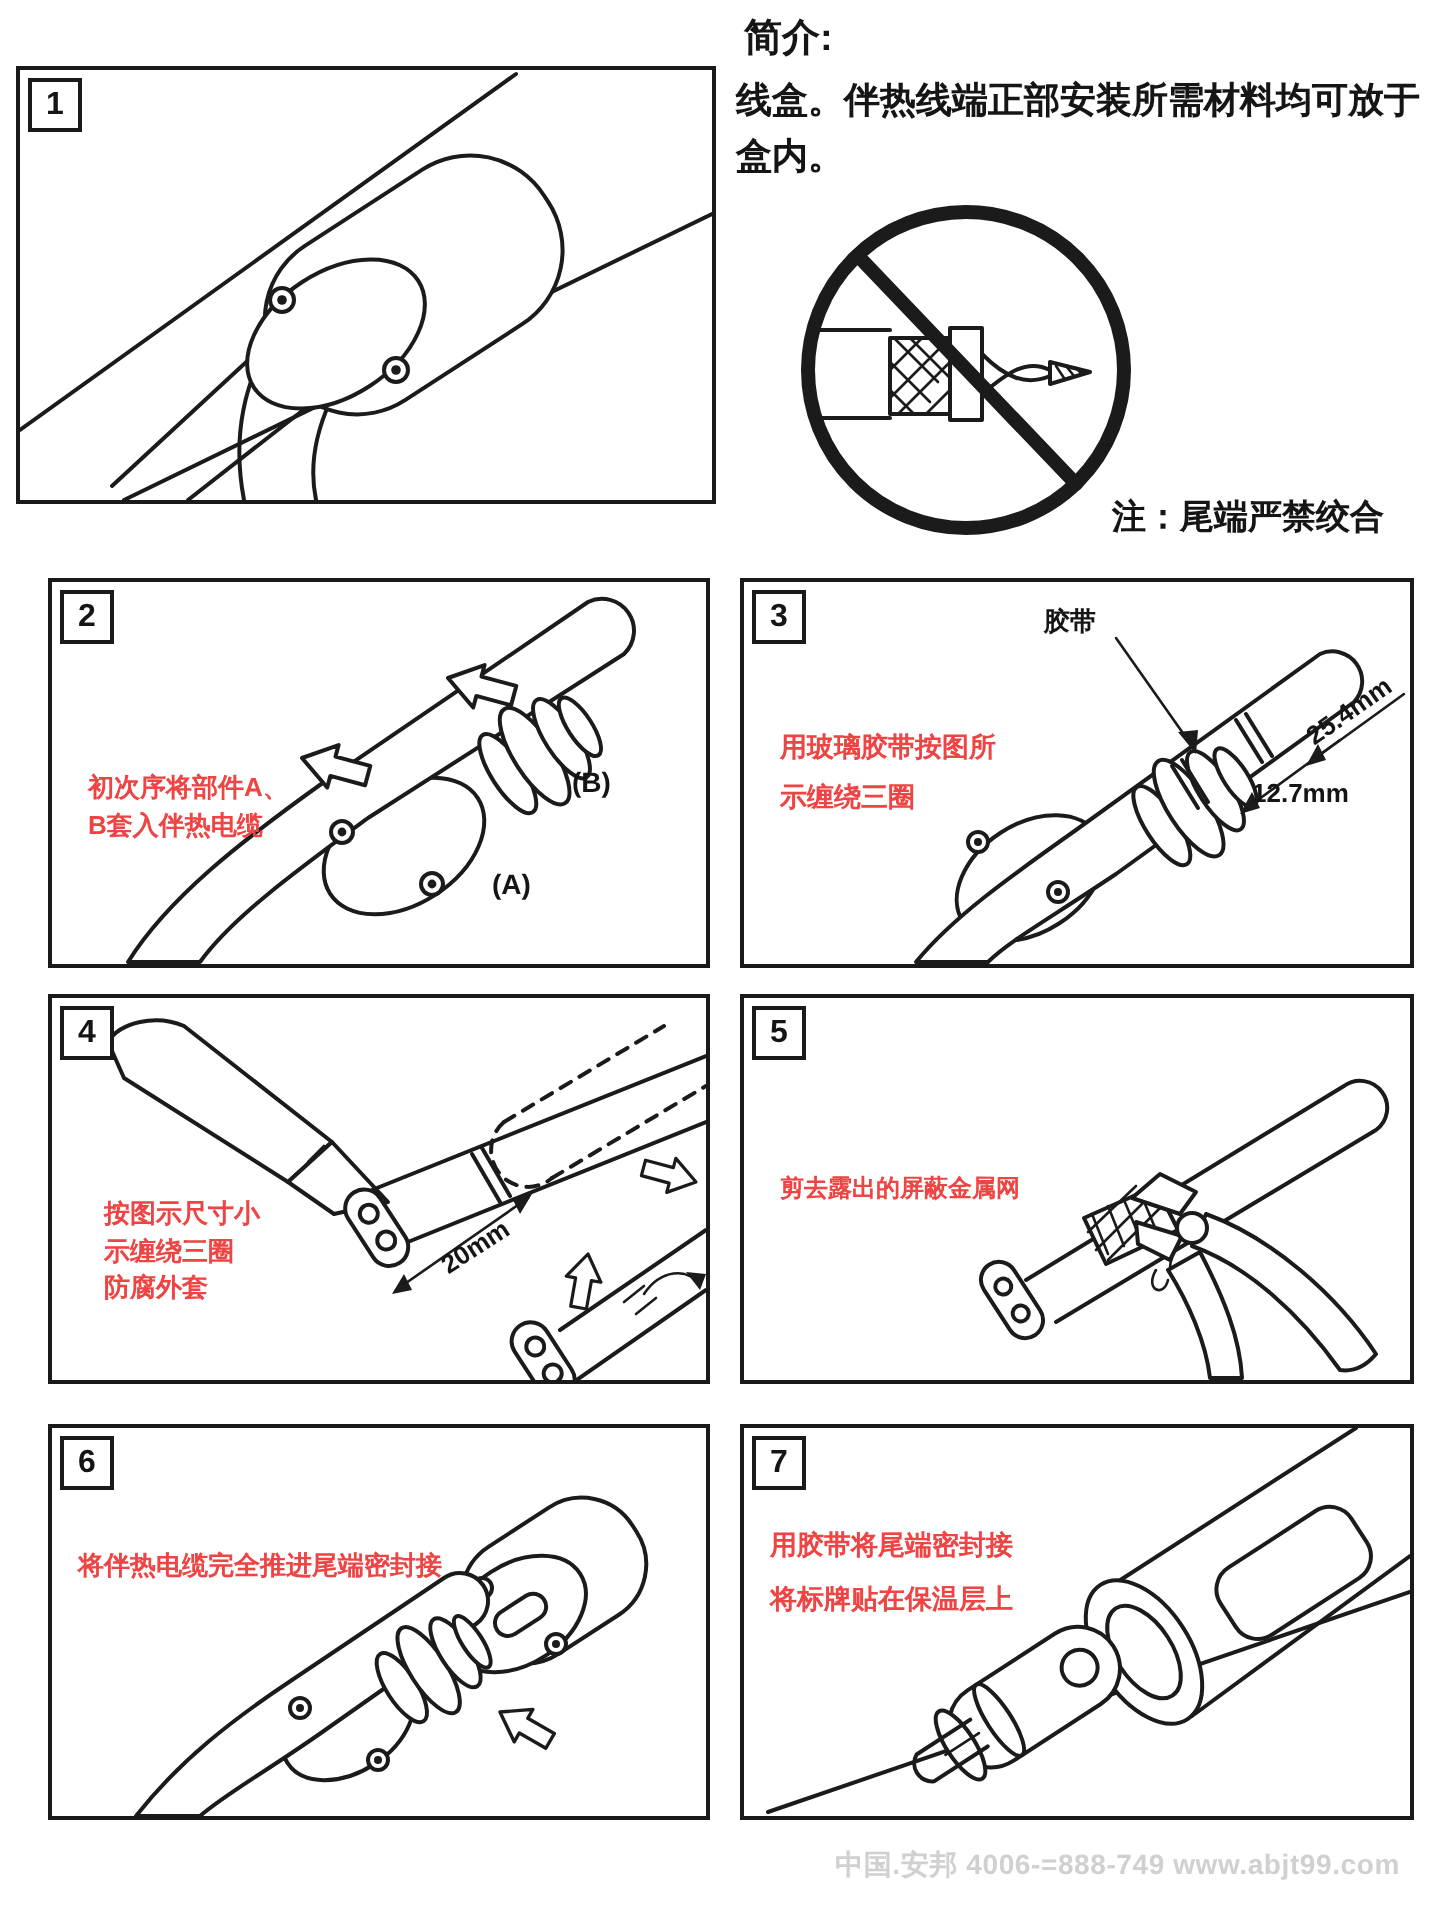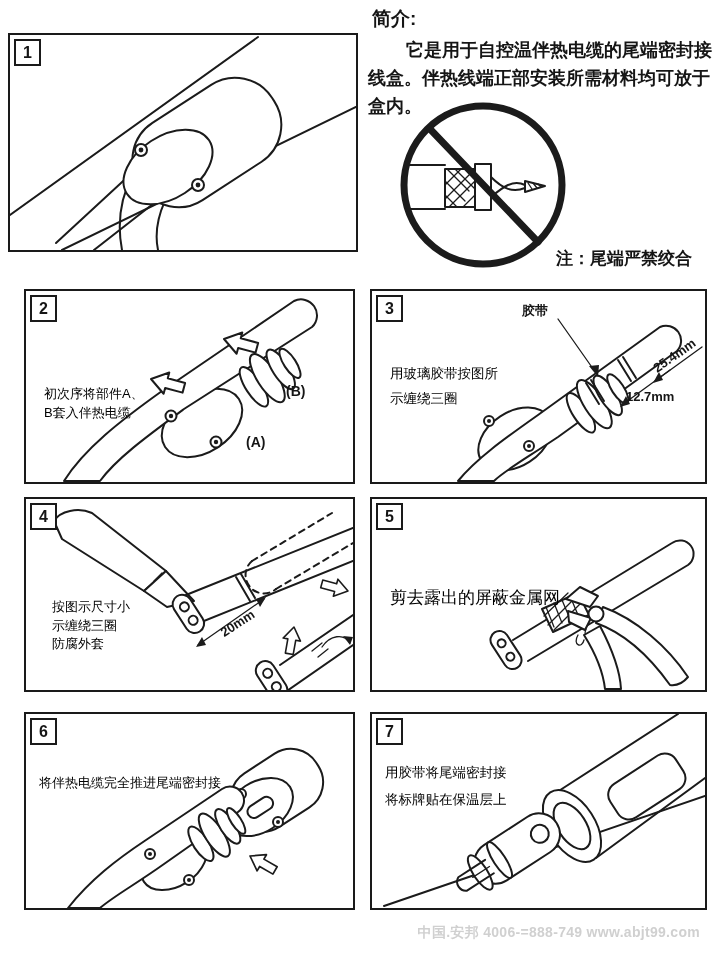--- a/index.html
+++ b/index.html
@@ -17,21 +17,21 @@
   }
   .illus{position:absolute;left:0;top:0;z-index:1}
   svg{stroke:#1b1b1b;fill:none;stroke-width:2;stroke-linecap:round;stroke-linejoin:round}
   svg .wf{fill:#fff}
   svg .bf{fill:#1b1b1b;stroke:none}
   svg .thin{stroke-width:1.3}
   svg .dash{stroke-dasharray:6 5}
   svg text{stroke:none;fill:#151515;font-weight:700;font-family:"Liberation Sans","DejaVu Sans",sans-serif}
   svg .dim{font-size:13px}
   svg .lbl{font-size:14px}
-  .caption{position:absolute;font-weight:400;color:#000000;z-index:2;white-space:nowrap}
+  .caption{position:absolute;font-weight:700;color:#ef4444;z-index:2;white-space:nowrap}
   .intro-title{position:absolute;left:372px;top:6px;font-size:19px;font-weight:700}
   .intro-body{position:absolute;left:368px;top:36px;width:356px;font-size:18px;font-weight:700;line-height:28px}
   .intro-body .ind{padding-left:38px}
   .note{position:absolute;left:556px;top:247px;font-size:17px;font-weight:700}
   .prohibition{position:absolute;left:394px;top:96px;z-index:1}
   .footer{
     position:absolute;top:924px;right:26px;font-size:14px;font-weight:700;
     color:#d0d0d0;letter-spacing:.3px;
   }
 </style>
@@ -65,21 +65,20 @@
       <circle class="wf" cx="131" cy="115" r="6"></circle>
         <circle class="bf" cx="131" cy="115" r="2.4"></circle>
       <circle class="wf" cx="188" cy="150" r="6"></circle>
         <circle class="bf" cx="188" cy="150" r="2.4"></circle>
     </g>
   </svg>
 </div>
 
 <div class="intro-title">简介:</div>
 <div class="intro-body">
-  <div class="ind">它是用于自控温伴热电缆的尾端密封接</div>
   <div>线盒。伴热线端正部安装所需材料均可放于</div>
   <div>盒内。</div>
 </div>
 
 <svg class="prohibition" width="178" height="178" viewBox="-89 -89 178 178">
   <g>
     <path d="M -74,-20 L -38,-20"></path>
     <path d="M -74,24 L -38,24"></path>
     <rect x="-38" y="-16" width="30" height="38" class="wf"></rect>
     <g class="thin">
@@ -237,21 +236,21 @@
       <path class="thin" d="M 296,148 C 304,136 318,134 324,144"></path>
       <polygon class="bf" points="324,146 317,137 327,138"></polygon>
       <path class="thin" d="M 286,152 L 296,144"></path>
         <path class="thin" d="M 292,158 L 302,150"></path>
     </g>
   </svg>
 </div>
 
 <div class="panel" style="left:370px;top:497px;width:337px;height:195px">
   <div class="pnum">5</div>
-  <div class="caption" style="left:18px;top:87px;font-size:17px">
+  <div class="caption" style="left:18px;top:87px;font-size:12px">
     <div>剪去露出的屏蔽金属网</div>
   </div>
   <svg class="illus" width="333" height="191" viewBox="0 0 333 191">
     <g>
       <path d="M 141,141 L 300,44 A 13,13 0 0 1 316,66 L 156,162"></path>
       <g transform="rotate(57 134 151)">
         <rect class="wf" x="113" y="142" width="42" height="18" rx="9"></rect>
         <circle cx="126" cy="151" r="4"></circle>
           <circle cx="142" cy="151" r="4"></circle>
       </g>

